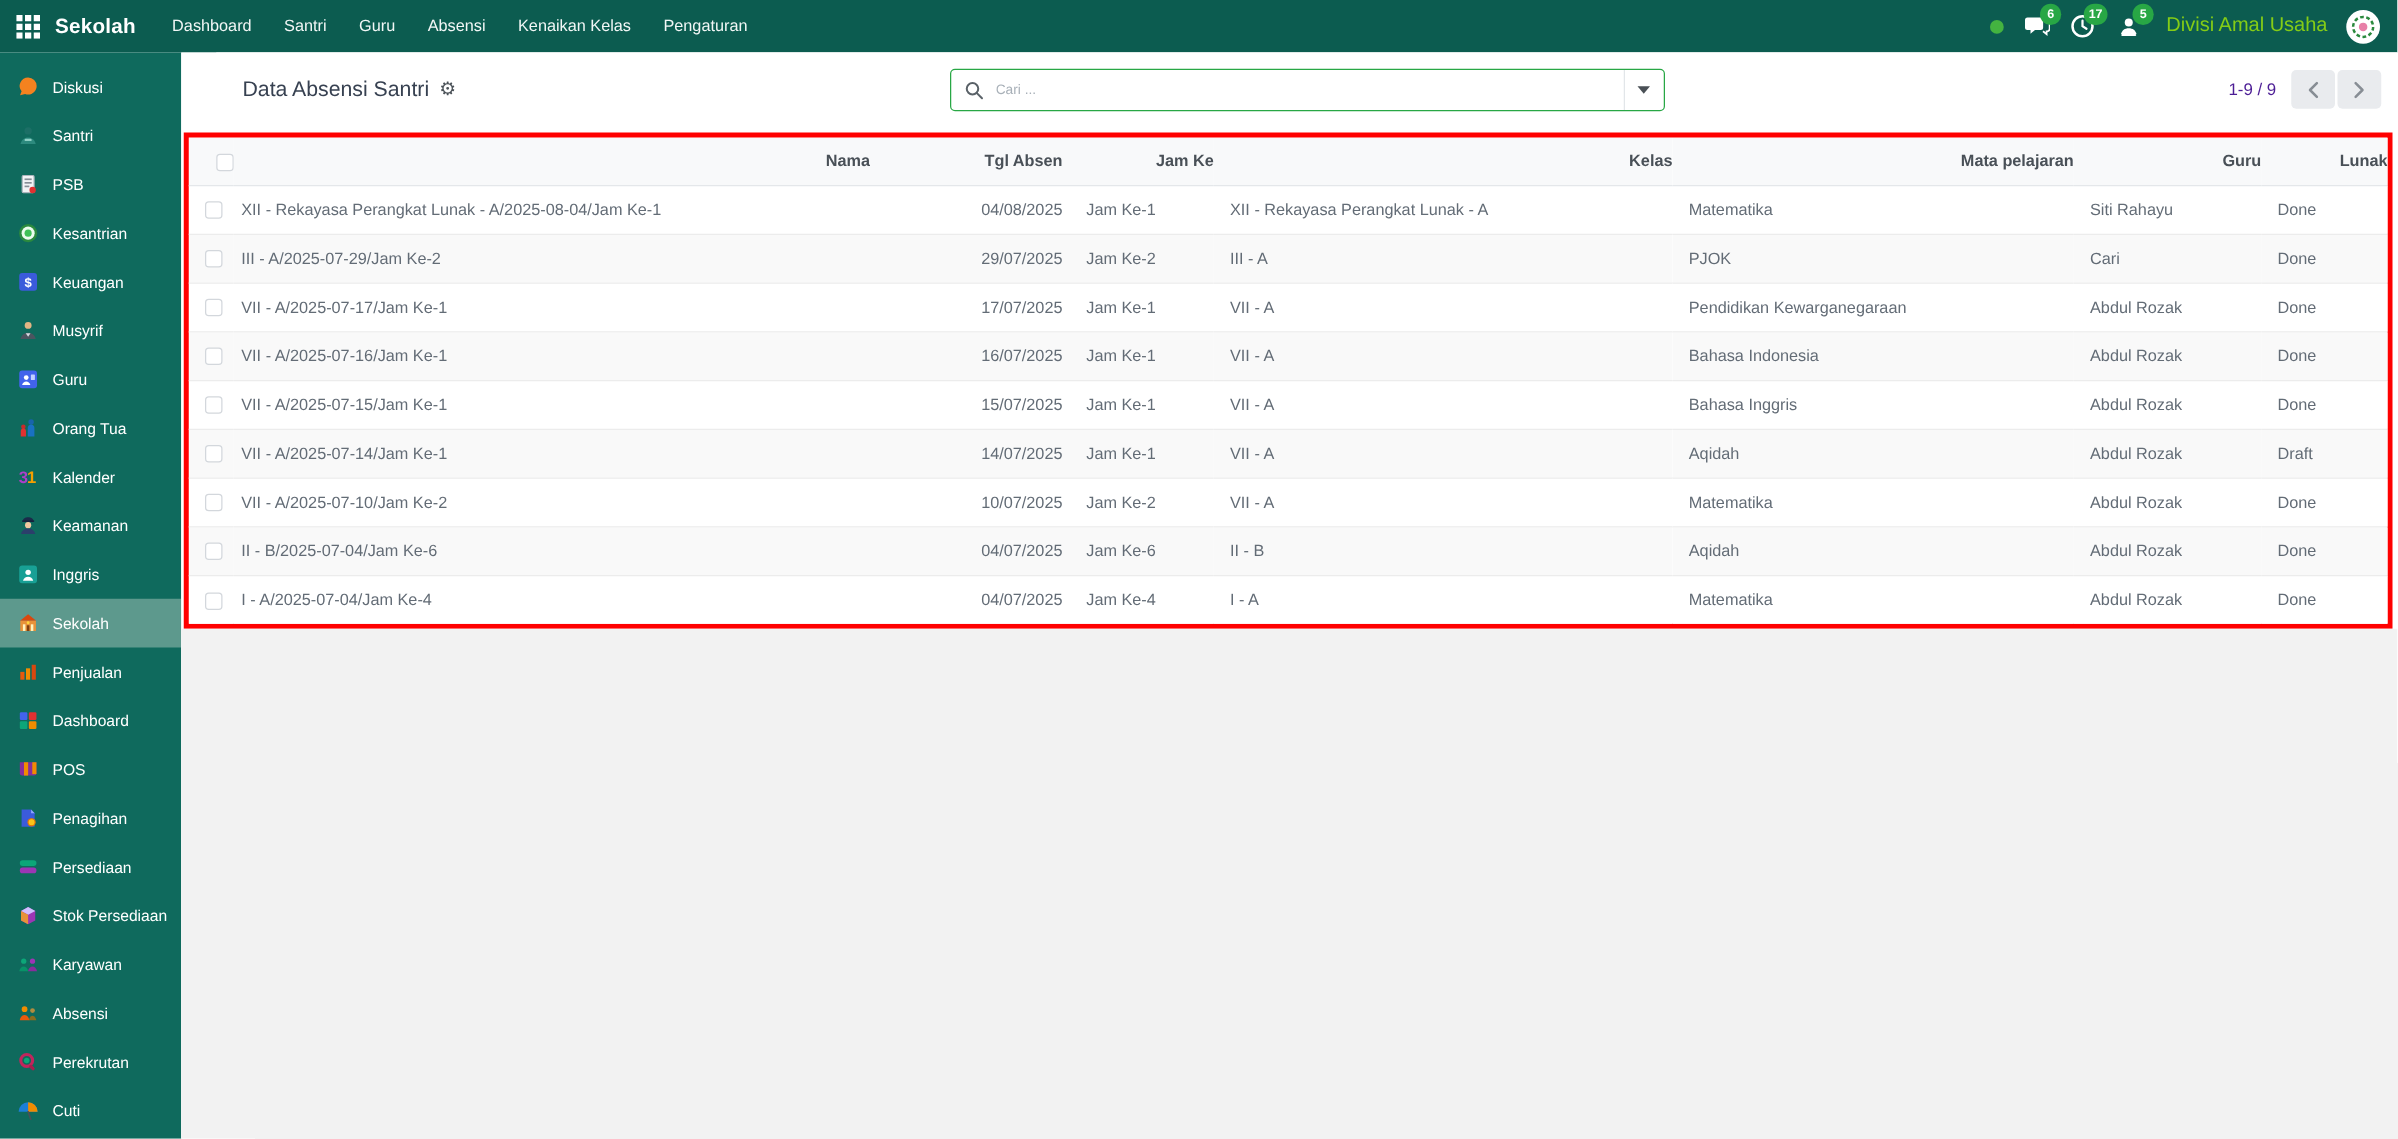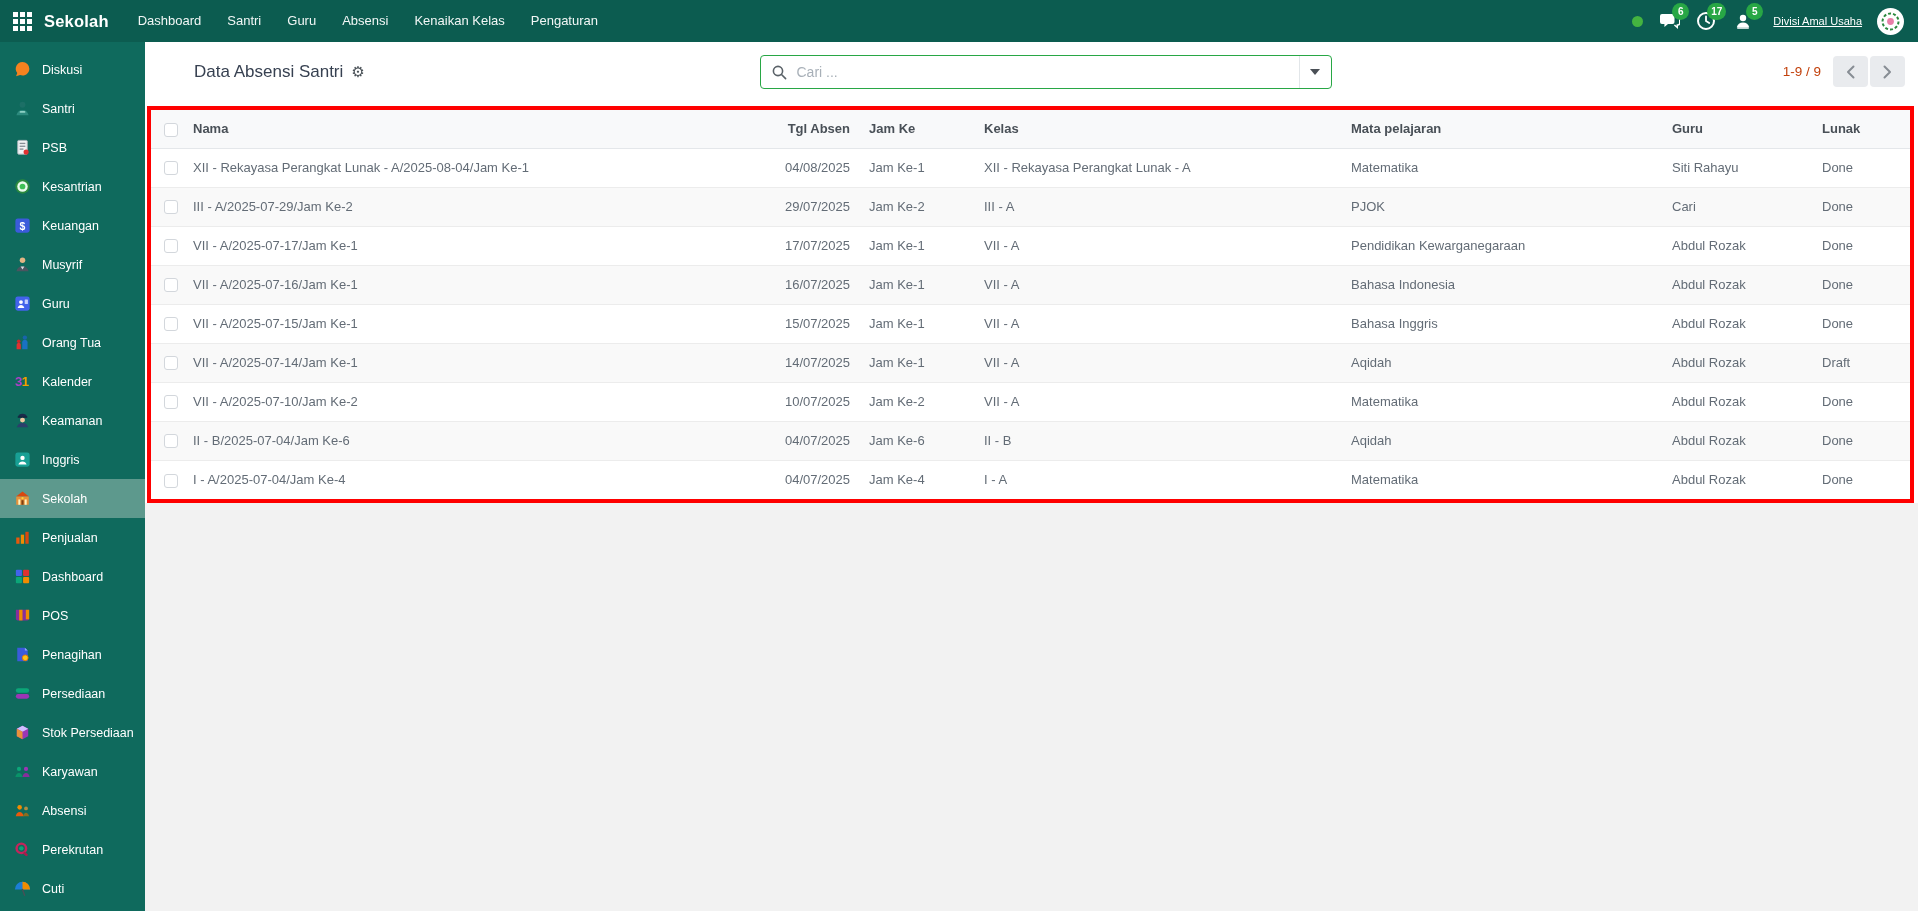--- a/index.html
+++ b/index.html
@@ -20,21 +20,21 @@
   .topbar-menu { display:flex; height:42px; }
   .menu-item { font-size:13px; line-height:42px; padding:0 13px; color:#f2f7f6; cursor:pointer; white-space:nowrap; }
   .topbar-right { margin-left:auto; display:flex; align-items:center; gap:15px; padding-right:14px; }
   .status-dot { width:11px; height:11px; border-radius:50%; background:#44b340; }
   .icon-badge { position:relative; width:22px; height:22px; display:flex; align-items:center; justify-content:center; cursor:pointer; }
   .badge {
     position:absolute; top:-7px; right:-9px; background:#28a745; color:#fff;
     min-width:17px; height:17px; border-radius:9px; font-size:10px; font-weight:bold;
     display:flex; align-items:center; justify-content:center; padding:0 4px;
   }
-  .user-name { font-size:11px; color:#ffffff; margin-left:4px; white-space:nowrap; cursor:pointer;text-decoration:underline; }
+  .user-name { font-size:16px; color:#84cc16; margin-left:4px; white-space:nowrap; cursor:pointer; }
   .avatar { width:27px; height:27px; border-radius:50%; background:#fff; display:flex; align-items:center; justify-content:center; cursor:pointer; }
 
   
   .app { display:flex; height:869px; }
 
   
   .sidebar { width:145px; background:#0f6a5d; padding-top:8px; flex:none; overflow:hidden; }
   .side-item {
     height:39px; display:flex; align-items:center; gap:10px; padding-left:13px;
     color:#ffffff; font-size:12.5px; cursor:pointer; white-space:nowrap;
@@ -48,36 +48,36 @@
   .breadcrumb { margin-left:21px; font-size:17px; color:#374151; display:flex; align-items:center; gap:8px; }
   .gear-icon { font-size:15px; color:#4b5258; cursor:pointer; line-height:1; }
 
   .searchbox {
     position:absolute; left:50%; transform:translateX(-50%); top:13px;
     width:572px; height:34px; background:#fff;
     border:1px solid #28a745; border-radius:4px;
     display:flex; align-items:center;
   }
   .magnifier { margin:0 8px 0 11px; display:flex; }
-  .search-input { flex:1; border:none; outline:none; font-size:14px; color:#8b5cf6; background:transparent; }
+  .search-input { flex:1; border:none; outline:none; font-size:11px; color:#8b5cf6; background:transparent; }
   .search-input::placeholder { color:#a8b0b8; }
   .caret-zone { width:32px; height:100%; border-left:1px solid #e2e6e9; display:flex; align-items:center; justify-content:center; cursor:pointer; }
   .caret-down { width:0; height:0; border-left:5px solid transparent; border-right:5px solid transparent; border-top:6px solid #4a5056; }
 
   .pager { margin-left:auto; margin-right:13px; display:flex; align-items:center; gap:12px; }
-  .pager-range { font-size:13.5px; color:#c2410c; }
+  .pager-range { font-size:13.5px; color:#4c1d95; }
   .pager-btns { display:flex; gap:2px; }
   .pager-btn { width:35px; height:31px; background:#e9ebee; border:none; border-radius:4px; display:flex; align-items:center; justify-content:center; cursor:pointer; }
 
   
   .table-wrap { margin:5px 4px 0 2px; border:4px solid #ff0000; background:#fff; flex:none; }
   table { width:100%; border-collapse:collapse; table-layout:fixed; }
   thead th {
     height:38px; background:#f8f9fa; font-size:13px; font-weight:bold; color:#495057;
-    text-align:left; padding:0 0 0 13px; border-bottom:1px solid #e4e7ea; white-space:nowrap; overflow:hidden;
+    text-align:right; padding:0 0 0 13px; border-bottom:1px solid #e4e7ea; white-space:nowrap; overflow:hidden;
   }
   tbody td {
     height:39px; font-size:13px; color:#636c76; padding:0 0 0 13px;
     border-bottom:1px solid #ececec; white-space:nowrap; overflow:hidden; text-overflow:ellipsis;
     background:#fff; cursor:pointer;
   }
   tbody tr:nth-child(even) td { background:#f9f9f9; }
   tbody tr:last-child td { border-bottom:none; }
   th.col-check, td.col-check { padding-left:13px; }
   th.col-nama, td.col-nama { padding-left:6px; }

